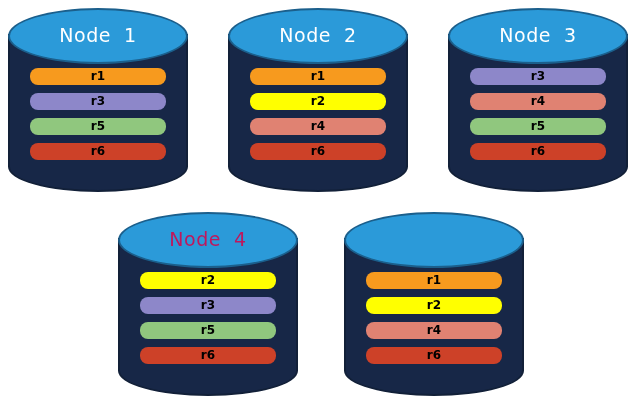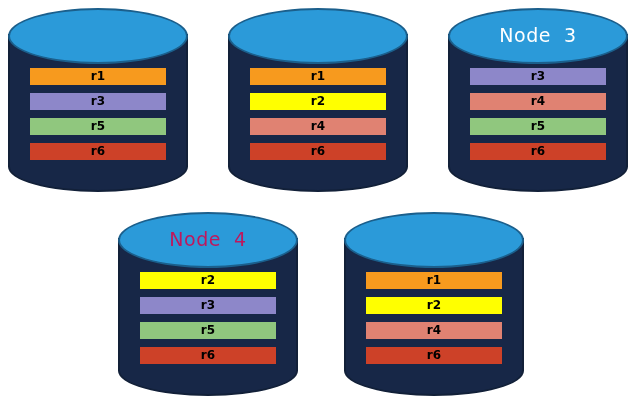--- a/index.html
+++ b/index.html
@@ -80,45 +80,47 @@
     display: flex;
     flex-direction: column;
     align-items: center;
     gap: 8px;
   }
 
   .bar {
     width: 76%;
     height: 17px;
     line-height: 17px;
-    border-radius: 0;
+    border-radius: 8px;
     text-align: center;
     font-size: 12px;
     font-weight: bold;
     color: #000000;
     box-sizing: border-box;
   }
 </style>
 </head>
 <body style="background: rgb(255, 255, 255);">
 
 <div id="diagram">
     <div class="node" style="left: 8px; top: 8px; width: 180px; height: 184px;">
       <div class="cyl-body" style="background: rgb(23, 39, 71);"></div>
       <div class="cyl-top" style="background: rgb(43, 154, 217);"></div>
+      <div class="node-label" style="color: rgb(255, 255, 255);">Node  1</div>
       <div class="bars">
         <div class="bar" style="background: rgb(247, 154, 30); color: rgb(0, 0, 0);">r1</div>
         <div class="bar" style="background: rgb(141, 135, 201); color: rgb(0, 0, 0);">r3</div>
         <div class="bar" style="background: rgb(144, 199, 126); color: rgb(0, 0, 0);">r5</div>
         <div class="bar" style="background: rgb(205, 65, 40); color: rgb(0, 0, 0);">r6</div>
       </div>
     </div>
     <div class="node" style="left: 228px; top: 8px; width: 180px; height: 184px;">
       <div class="cyl-body" style="background: rgb(23, 39, 71);"></div>
       <div class="cyl-top" style="background: rgb(43, 154, 217);"></div>
+      <div class="node-label" style="color: rgb(255, 255, 255);">Node  2</div>
       <div class="bars">
         <div class="bar" style="background: rgb(247, 154, 30); color: rgb(0, 0, 0);">r1</div>
         <div class="bar" style="background: rgb(255, 255, 0); color: rgb(0, 0, 0);">r2</div>
         <div class="bar" style="background: rgb(224, 130, 114); color: rgb(0, 0, 0);">r4</div>
         <div class="bar" style="background: rgb(205, 65, 40); color: rgb(0, 0, 0);">r6</div>
       </div>
     </div>
     <div class="node" style="left: 448px; top: 8px; width: 180px; height: 184px;">
       <div class="cyl-body" style="background: rgb(23, 39, 71);"></div>
       <div class="cyl-top" style="background: rgb(43, 154, 217);"></div>

